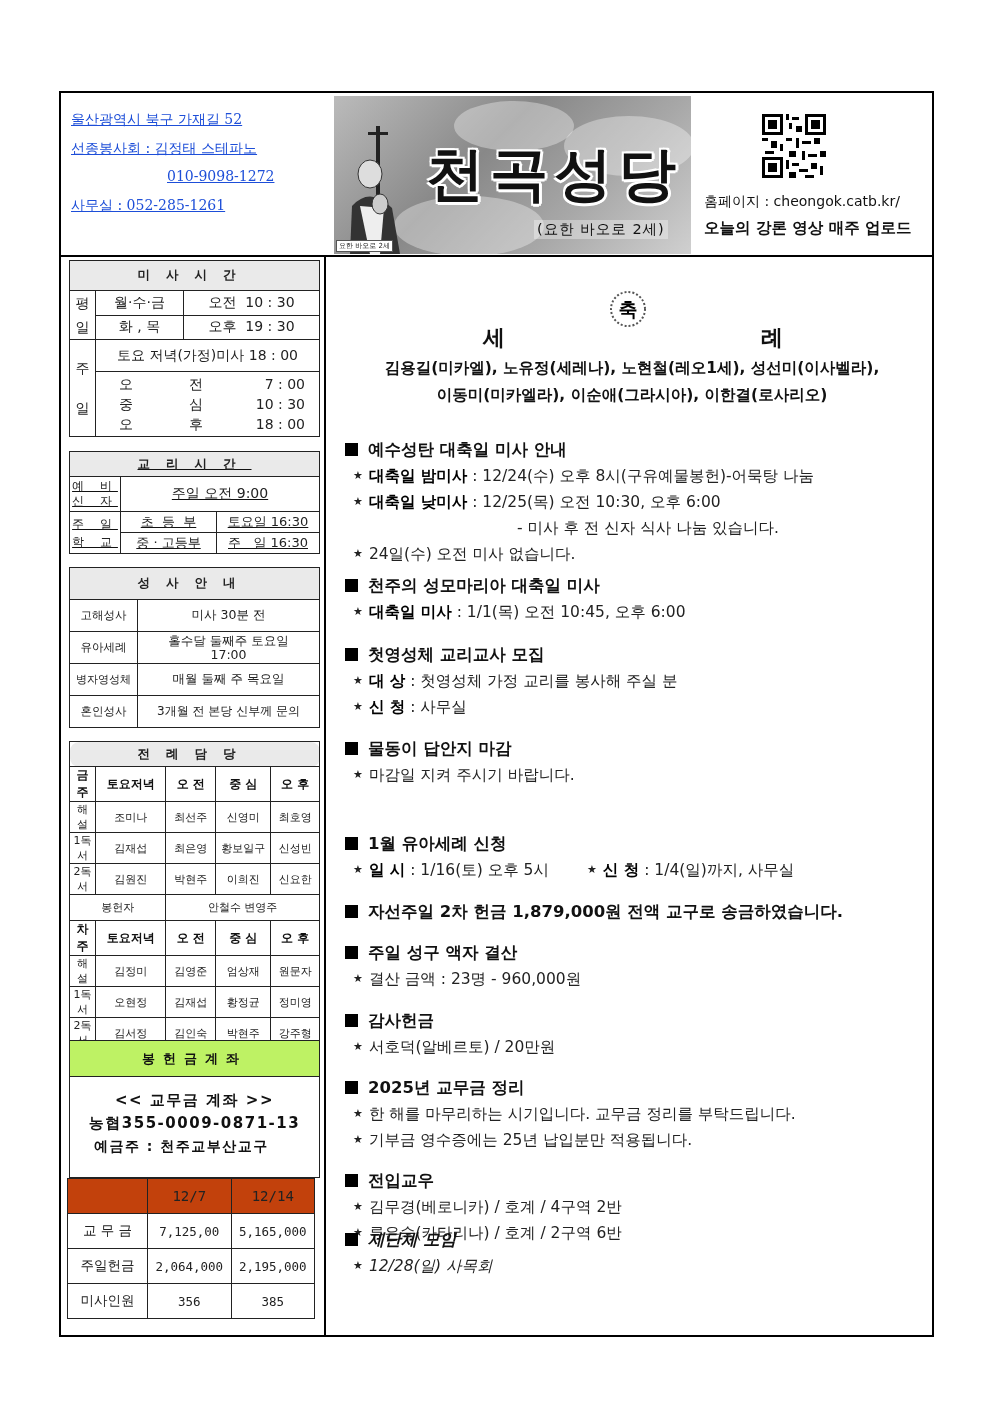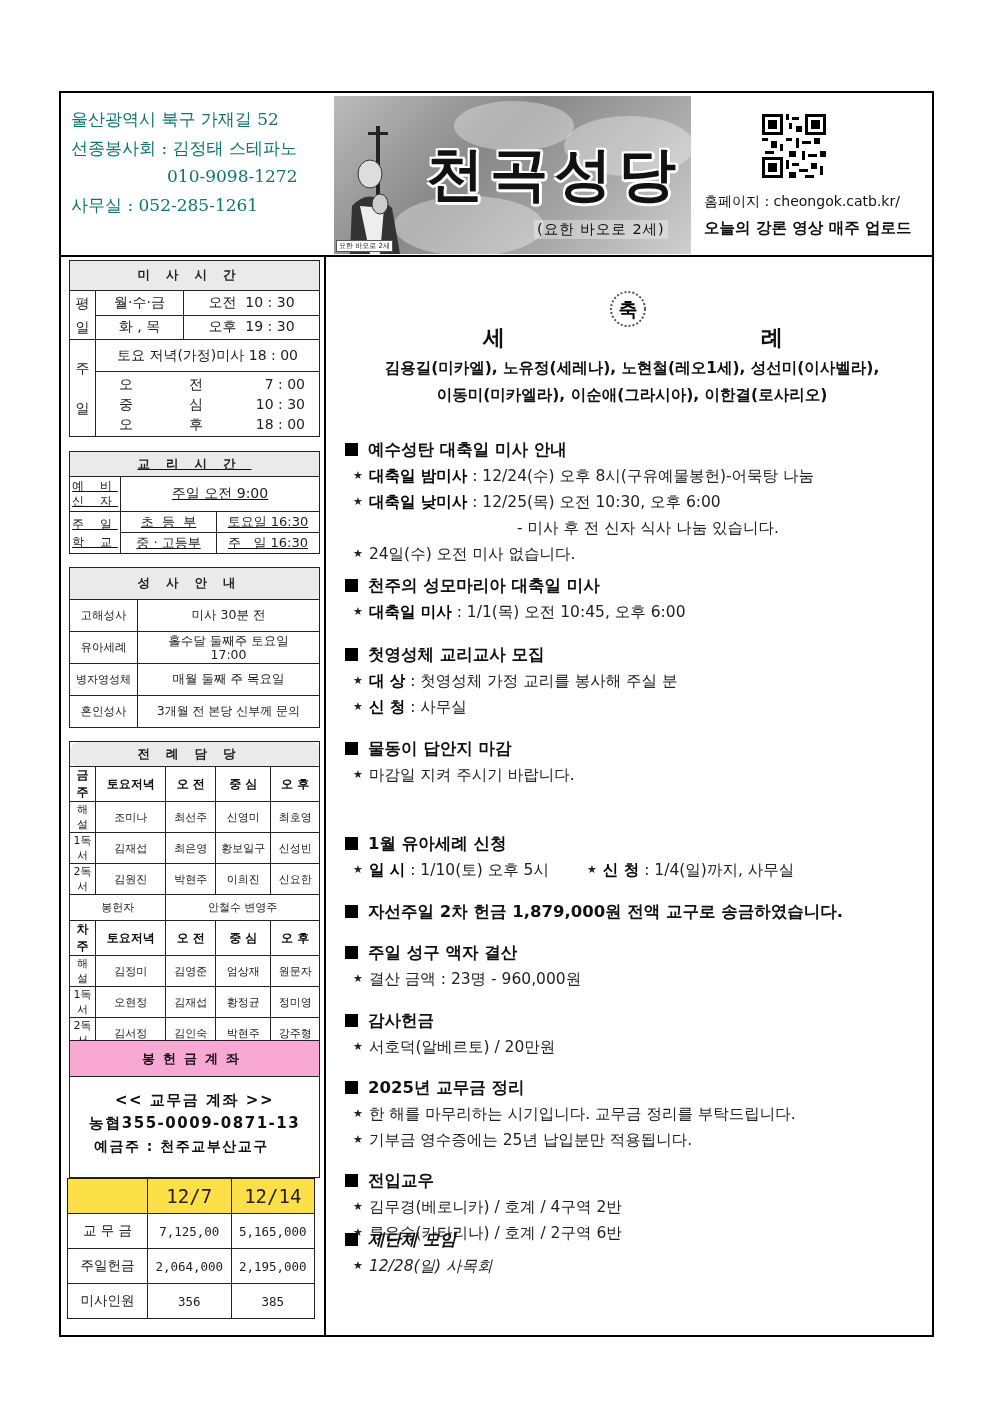--- a/index.html
+++ b/index.html
@@ -1,20 +1,20 @@
 <!DOCTYPE html>
 <html><head>
 <meta charset="utf-8">
 <style>
   * { box-sizing: border-box; margin: 0; padding: 0; }
   html, body { width: 992px; height: 1403px; background: #fff; overflow: hidden; }
   body { font-family: "DejaVu Sans", "Liberation Sans", sans-serif; color: #111; position: relative; }
   .page { position: absolute; left: 59px; top: 91px; width: 875px; height: 1246px; border: 2px solid #000; }
   .header { position: absolute; left: 0; top: 0; width: 871px; height: 164px; border-bottom: 2px solid #000; }
-  .addr { position: absolute; left: 10px; top: 12px; width: 260px; font-family: "DejaVu Serif", "Liberation Serif", serif; font-size: 17px; color: #0f766e; line-height: 28.5px; }
+  .addr { position: absolute; left: 10px; top: 12px; width: 260px; font-family: "DejaVu Serif", "Liberation Serif", serif; font-size: 14px; color: #1d4ed8; line-height: 28.5px; text-decoration: underline; }
   .addr .indent { padding-left: 96px; }
   .banner { position: absolute; left: 273px; top: 3px; width: 357px; height: 158px; background: linear-gradient(135deg,#bbb 0%,#888 40%,#a9a9a9 70%,#d0d0d0 100%); overflow: hidden; }
   .banner .cloud { position: absolute; border-radius: 50%; background: rgba(255,255,255,0.35); }
   .banner .figure { position: absolute; left: 6px; top: 30px; width: 78px; height: 128px; }
   .banner .title { position: absolute; left: 92px; top: 40px; font-size: 58px; font-weight: 900; letter-spacing: 6px; color: #111; text-shadow: 2px 2px 0 #fff, -2px -2px 0 #fff, 2px -2px 0 #fff, -2px 2px 0 #fff, 0 3px 0 #fff, 3px 0 0 #fff; font-family: "DejaVu Sans", sans-serif; }
   .banner .subtitle { position: absolute; left: 200px; top: 124px; font-size: 14.5px; color: #111; letter-spacing: 1px; background: rgba(255,255,255,0.35); padding: 0 3px; }
   .banner .caption { position: absolute; left: 2px; top: 144px; font-size: 7px; background: #fff; color: #222; padding: 0 2px; border: 1px solid #555; }
   .qr { position: absolute; left: 701px; top: 21px; width: 64px; height: 64px; }
   .homepage { position: absolute; left: 643px; top: 100px; font-size: 14px; color: #111; white-space: nowrap; }
   .upload { position: absolute; left: 643px; top: 125px; font-size: 15.5px; font-weight: bold; white-space: nowrap; }
@@ -24,27 +24,27 @@
   td, th { border: 1.3px solid #222; text-align: center; color: #222; font-weight: normal; }
   .thead { background: #eaeaea; font-weight: bold; letter-spacing: 16px; font-size: 12.5px; }
   .mass { left: 8px; top: 167px; width: 251px; font-size: 14px; }
   .mass td { padding: 0; }
   .catech { left: 8px; top: 358px; width: 251px; font-size: 13px; text-decoration: underline; }
   .sacr { left: 8px; top: 474px; width: 251px; font-size: 12.5px; }
   .litur { left: 8px; top: 648px; width: 251px; font-size: 11px; }
   .litur td { height: 26px; }
   .litur .bold td, .litur td.bold { font-weight: bold; color: #111; font-size: 12px; }
   .account { position: absolute; left: 8px; top: 947px; width: 251px; height: 138px; border: 1.3px solid #222; }
-  .account .h { height: 36px; line-height: 36px; background: #f9a8d4; border-bottom: 1.3px solid #222; text-align: center; font-weight: bold; font-size: 13px; letter-spacing: 8px; }
+  .account .h { height: 36px; line-height: 36px; background: #bef264; border-bottom: 1.3px solid #222; text-align: center; font-weight: bold; font-size: 13px; letter-spacing: 8px; }
   .account .b { text-align: center; font-weight: bold; font-size: 15px; line-height: 23px; padding-top: 12px; letter-spacing: 1.5px; }
   .account .b .sm { font-size: 14px; text-align: left; padding-left: 24px; }
   .offer { left: 6px; top: 1085px; width: 248px; font-size: 13px; }
   .offer td { height: 35px; font-family: "DejaVu Sans Mono", monospace; font-size: 12.5px; }
   .offer td.lbl { font-family: "DejaVu Sans", sans-serif; font-size: 13.5px; }
-  .offer tr.hd td { background: #fde047; font-size: 19px; }
+  .offer tr.hd td { background: #c2410c; font-size: 14px; }
 
   .main { position: absolute; left: 272px; top: 166px; width: 598px; }
   .cong { position: absolute; left: 275px; top: 30px; width: 40px; height: 40px; }
   .bapt-title { position: absolute; left: 150px; top: 64px; width: 300px; font-size: 22px; font-weight: bold; display: flex; justify-content: space-between; }
   .bapt-names { position: absolute; left: 0; top: 96px; width: 598px; text-align: center; font-weight: bold; font-size: 15.5px; line-height: 27px; }
   .section { position: absolute; left: 12px; width: 590px; }
   .sec-h { font-weight: bold; font-size: 16.5px; line-height: 26px; white-space: nowrap; margin-top: 10px; }
   .sec-h .sq { display: inline-block; width: 13px; height: 13px; background: #000; margin-right: 10px; vertical-align: -1px; }
   .li { font-size: 15.5px; line-height: 26px; padding-left: 8px; white-space: nowrap; color: #222; }
   .li .star { font-size: 11px; margin-right: 6px; vertical-align: 2px; }
@@ -348,21 +348,21 @@
       <div class="li"><span class="star">★</span><b>신 청</b><span> : 사무실</span></div>
     </div>
 
     <div class="section" style="top:467px;">
       <div class="sec-h"><span class="sq"></span><span>물동이 답안지 마감</span></div>
       <div class="li"><span class="star">★</span><span>마감일 지켜 주시기 바랍니다.</span></div>
     </div>
 
     <div class="section" style="top:562px;">
       <div class="sec-h"><span class="sq"></span><span>1월 유아세례 신청</span></div>
-      <div class="li"><span class="star">★</span><b>일 시</b><span> : 1/10(토) 오후 5시</span><span style="display:inline-block;width:38px;"></span><span class="star">★</span><b>신 청</b><span> : 1/4(일)까지, 사무실</span></div>
+      <div class="li"><span class="star">★</span><b>일 시</b><span> : 1/16(토) 오후 5시</span><span style="display:inline-block;width:38px;"></span><span class="star">★</span><b>신 청</b><span> : 1/4(일)까지, 사무실</span></div>
     </div>
 
     <div class="section" style="top:630px;">
       <div class="sec-h"><span class="sq"></span><span>자선주일 2차 헌금 1,879,000원 전액 교구로 송금하였습니다.</span></div>
     </div>
 
     <div class="section" style="top:671px;">
       <div class="sec-h"><span class="sq"></span><span>주일 성구 액자 결산</span></div>
       <div class="li"><span class="star">★</span><span>결산 금액 : 23명 - 960,000원</span></div>
     </div>

